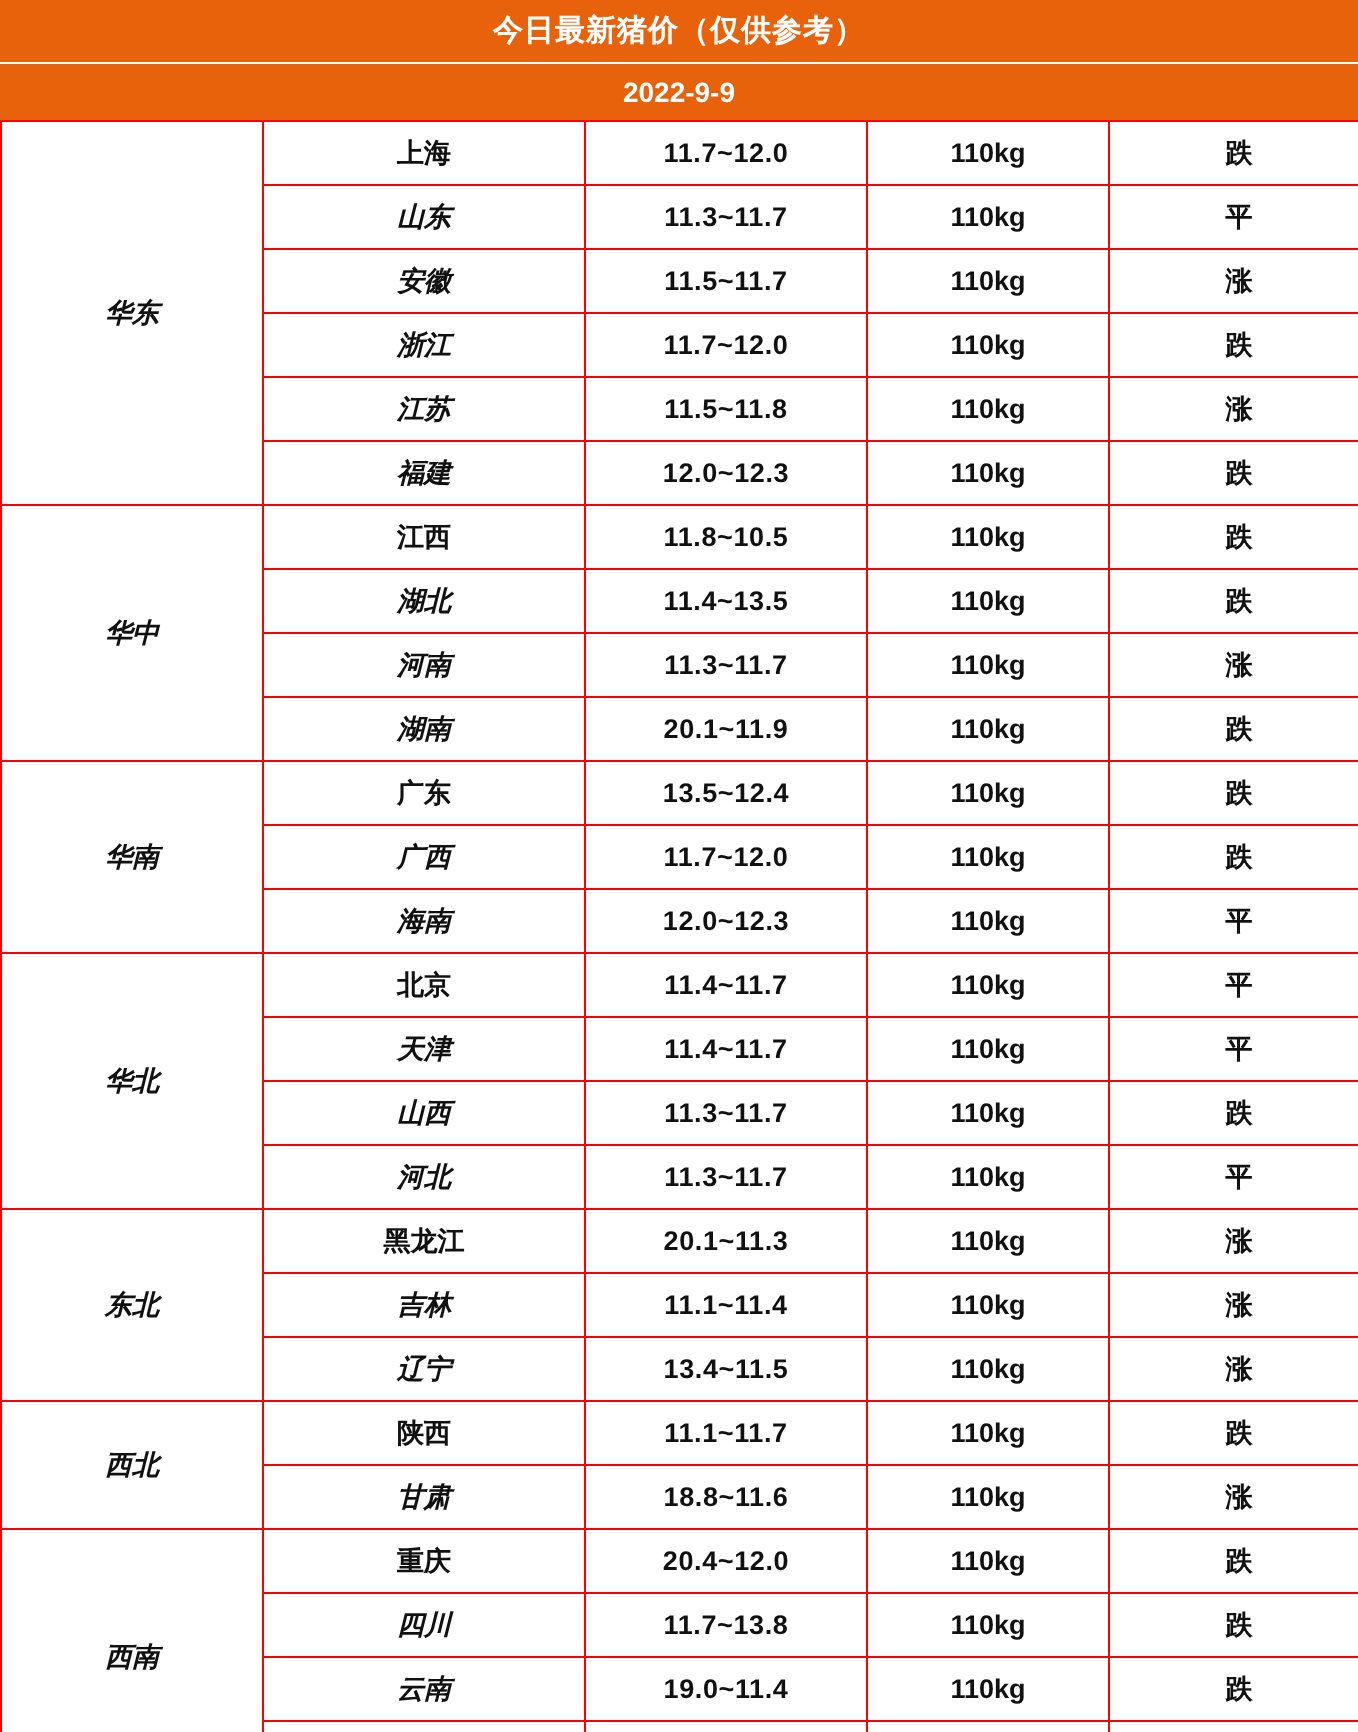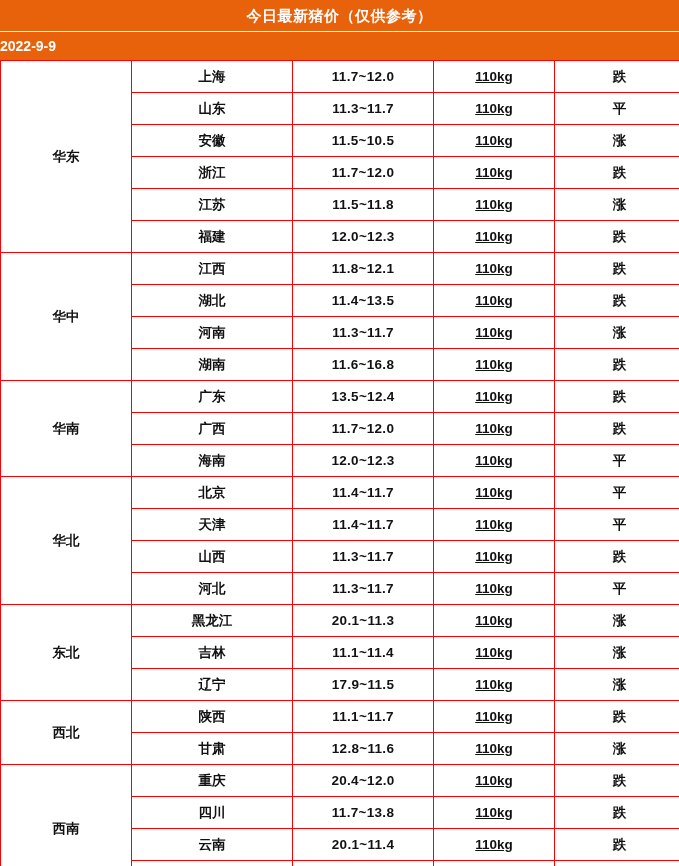--- a/index.html
+++ b/index.html
@@ -29,20 +29,21 @@
     text-align: center;
     line-height: 31px;
     height: 31px;
     letter-spacing: 0.5px;
   }
   .date-bar {
     background: #E8620C;
     color: #ffffff;
     font-size: 14px;
     font-weight: bold;
+    text-align: center;
     line-height: 28px;
     height: 28px;
     border-top: 1px solid #ffffff;
   }
   table.price-table {
     width: 679px;
     border-collapse: collapse;
     table-layout: fixed;
     flex: 1;
   }
@@ -64,39 +65,38 @@
   td.province {
     width: 160px;
     color: #111111;
   }
   td.price {
     width: 140px;
     letter-spacing: 0.3px;
   }
   td.weight {
     width: 120px;
-    text-decoration: underline;
   }
   td.trend {
     width: 129px;
   }
   .up {
     color: #FF3B9A;
     font-weight: bold;
   }
   .down {
     color: #00B33C;
     font-weight: bold;
   }
   .flat {
     color: #111111;
     font-weight: bold;
   }
   
-  table.price-table tr td:first-child { border-left: 1px solid #FF0000; }
+  table.price-table tr td:first-child { border-left: 1px solid #FF0000; font-style: italic; }
   table.price-table tr td:last-child { border-right: 1px solid #FF0000; }
 </style>
 </head>
 <body>
 
 <div class="sheet">
 
   <div class="title-bar">今日最新猪价（仅供参考）</div>
 
   <div class="date-bar">2022-9-9</div>
@@ -111,21 +111,21 @@
           <td class="trend down">跌</td>
         </tr>
         <tr>
           <td class="province">山东</td>
           <td class="price">11.3~11.7</td>
           <td class="weight">110kg</td>
           <td class="trend flat">平</td>
         </tr>
         <tr>
           <td class="province">安徽</td>
-          <td class="price">11.5~10.5</td>
+          <td class="price">11.5~11.7</td>
           <td class="weight">110kg</td>
           <td class="trend up">涨</td>
         </tr>
         <tr>
           <td class="province">浙江</td>
           <td class="price">11.7~12.0</td>
           <td class="weight">110kg</td>
           <td class="trend down">跌</td>
         </tr>
         <tr>
@@ -136,39 +136,39 @@
         </tr>
         <tr>
           <td class="province">福建</td>
           <td class="price">12.0~12.3</td>
           <td class="weight">110kg</td>
           <td class="trend down">跌</td>
         </tr>
         <tr>
           <td class="region" rowspan="4">华中</td>
           <td class="province">江西</td>
-          <td class="price">11.8~12.1</td>
+          <td class="price">11.8~10.5</td>
           <td class="weight">110kg</td>
           <td class="trend down">跌</td>
         </tr>
         <tr>
           <td class="province">湖北</td>
           <td class="price">11.4~13.5</td>
           <td class="weight">110kg</td>
           <td class="trend down">跌</td>
         </tr>
         <tr>
           <td class="province">河南</td>
           <td class="price">11.3~11.7</td>
           <td class="weight">110kg</td>
           <td class="trend up">涨</td>
         </tr>
         <tr>
           <td class="province">湖南</td>
-          <td class="price">11.6~16.8</td>
+          <td class="price">20.1~11.9</td>
           <td class="weight">110kg</td>
           <td class="trend down">跌</td>
         </tr>
         <tr>
           <td class="region" rowspan="3">华南</td>
           <td class="province">广东</td>
           <td class="price">13.5~12.4</td>
           <td class="weight">110kg</td>
           <td class="trend down">跌</td>
         </tr>
@@ -217,53 +217,53 @@
           <td class="trend up">涨</td>
         </tr>
         <tr>
           <td class="province">吉林</td>
           <td class="price">11.1~11.4</td>
           <td class="weight">110kg</td>
           <td class="trend up">涨</td>
         </tr>
         <tr>
           <td class="province">辽宁</td>
-          <td class="price">17.9~11.5</td>
+          <td class="price">13.4~11.5</td>
           <td class="weight">110kg</td>
           <td class="trend up">涨</td>
         </tr>
         <tr>
           <td class="region" rowspan="2">西北</td>
           <td class="province">陕西</td>
           <td class="price">11.1~11.7</td>
           <td class="weight">110kg</td>
           <td class="trend down">跌</td>
         </tr>
         <tr>
           <td class="province">甘肃</td>
-          <td class="price">12.8~11.6</td>
+          <td class="price">18.8~11.6</td>
           <td class="weight">110kg</td>
           <td class="trend up">涨</td>
         </tr>
         <tr>
           <td class="region" rowspan="4">西南</td>
           <td class="province">重庆</td>
           <td class="price">20.4~12.0</td>
           <td class="weight">110kg</td>
           <td class="trend down">跌</td>
         </tr>
         <tr>
           <td class="province">四川</td>
           <td class="price">11.7~13.8</td>
           <td class="weight">110kg</td>
           <td class="trend down">跌</td>
         </tr>
         <tr>
           <td class="province">云南</td>
-          <td class="price">20.1~11.4</td>
+          <td class="price">19.0~11.4</td>
           <td class="weight">110kg</td>
           <td class="trend down">跌</td>
         </tr>
         <tr>
           <td class="province">贵州</td>
           <td class="price">11.7~11.9</td>
           <td class="weight">110kg</td>
           <td class="trend down">跌</td>
         </tr>
       </tbody>

